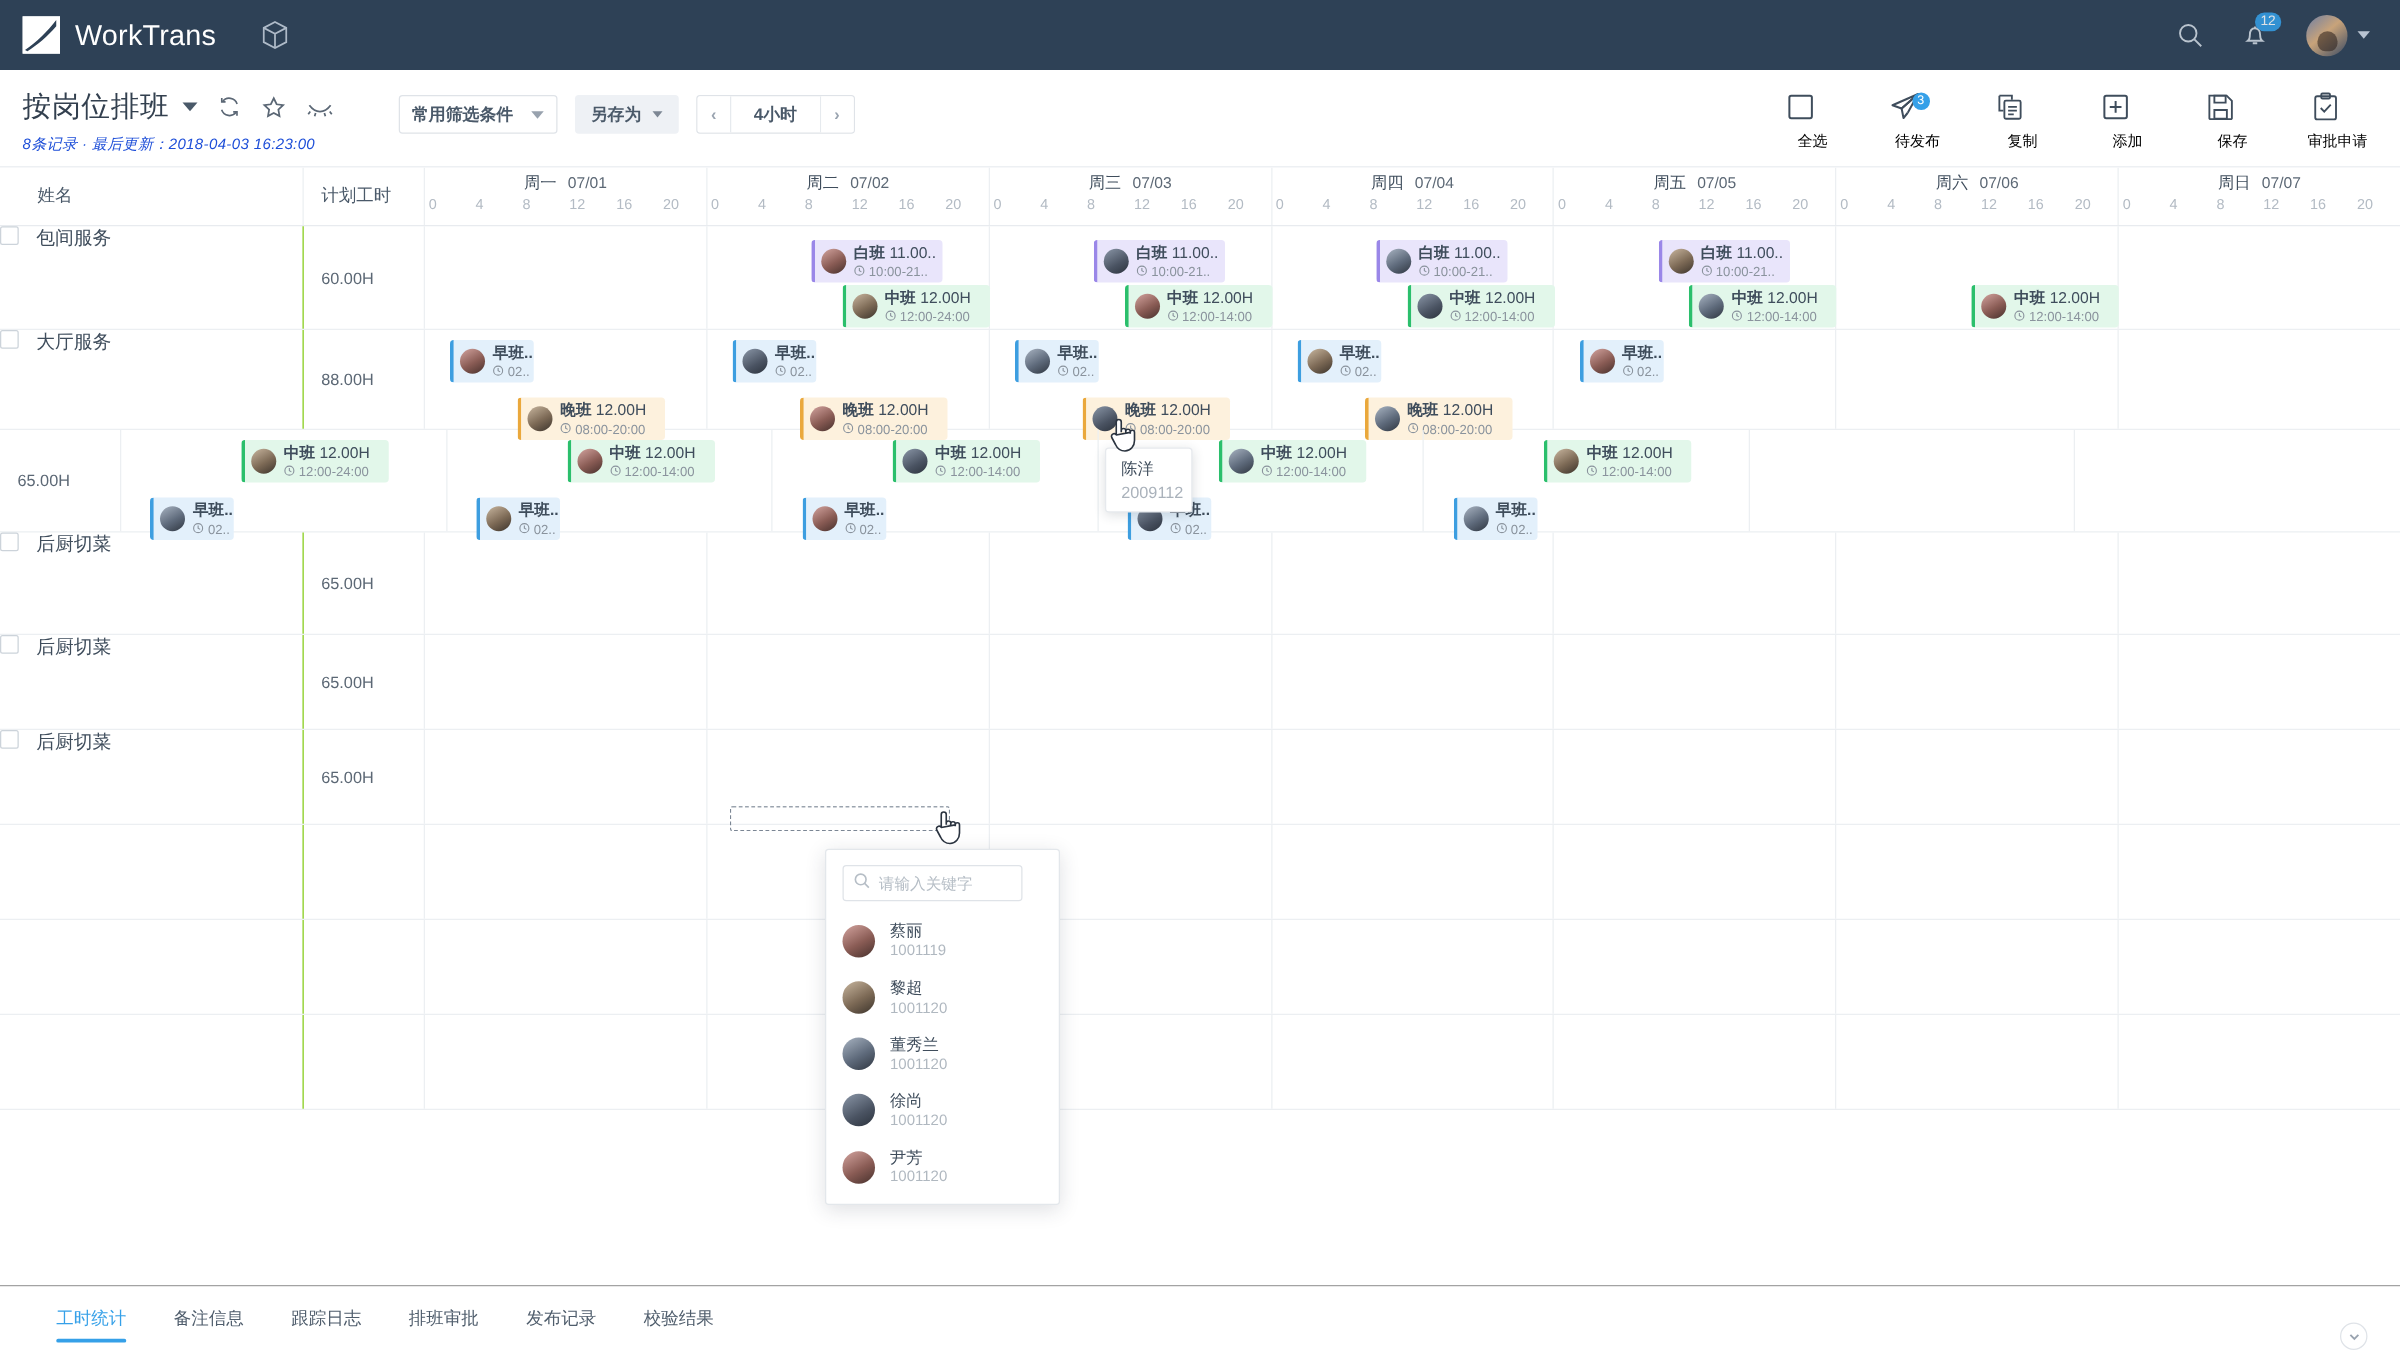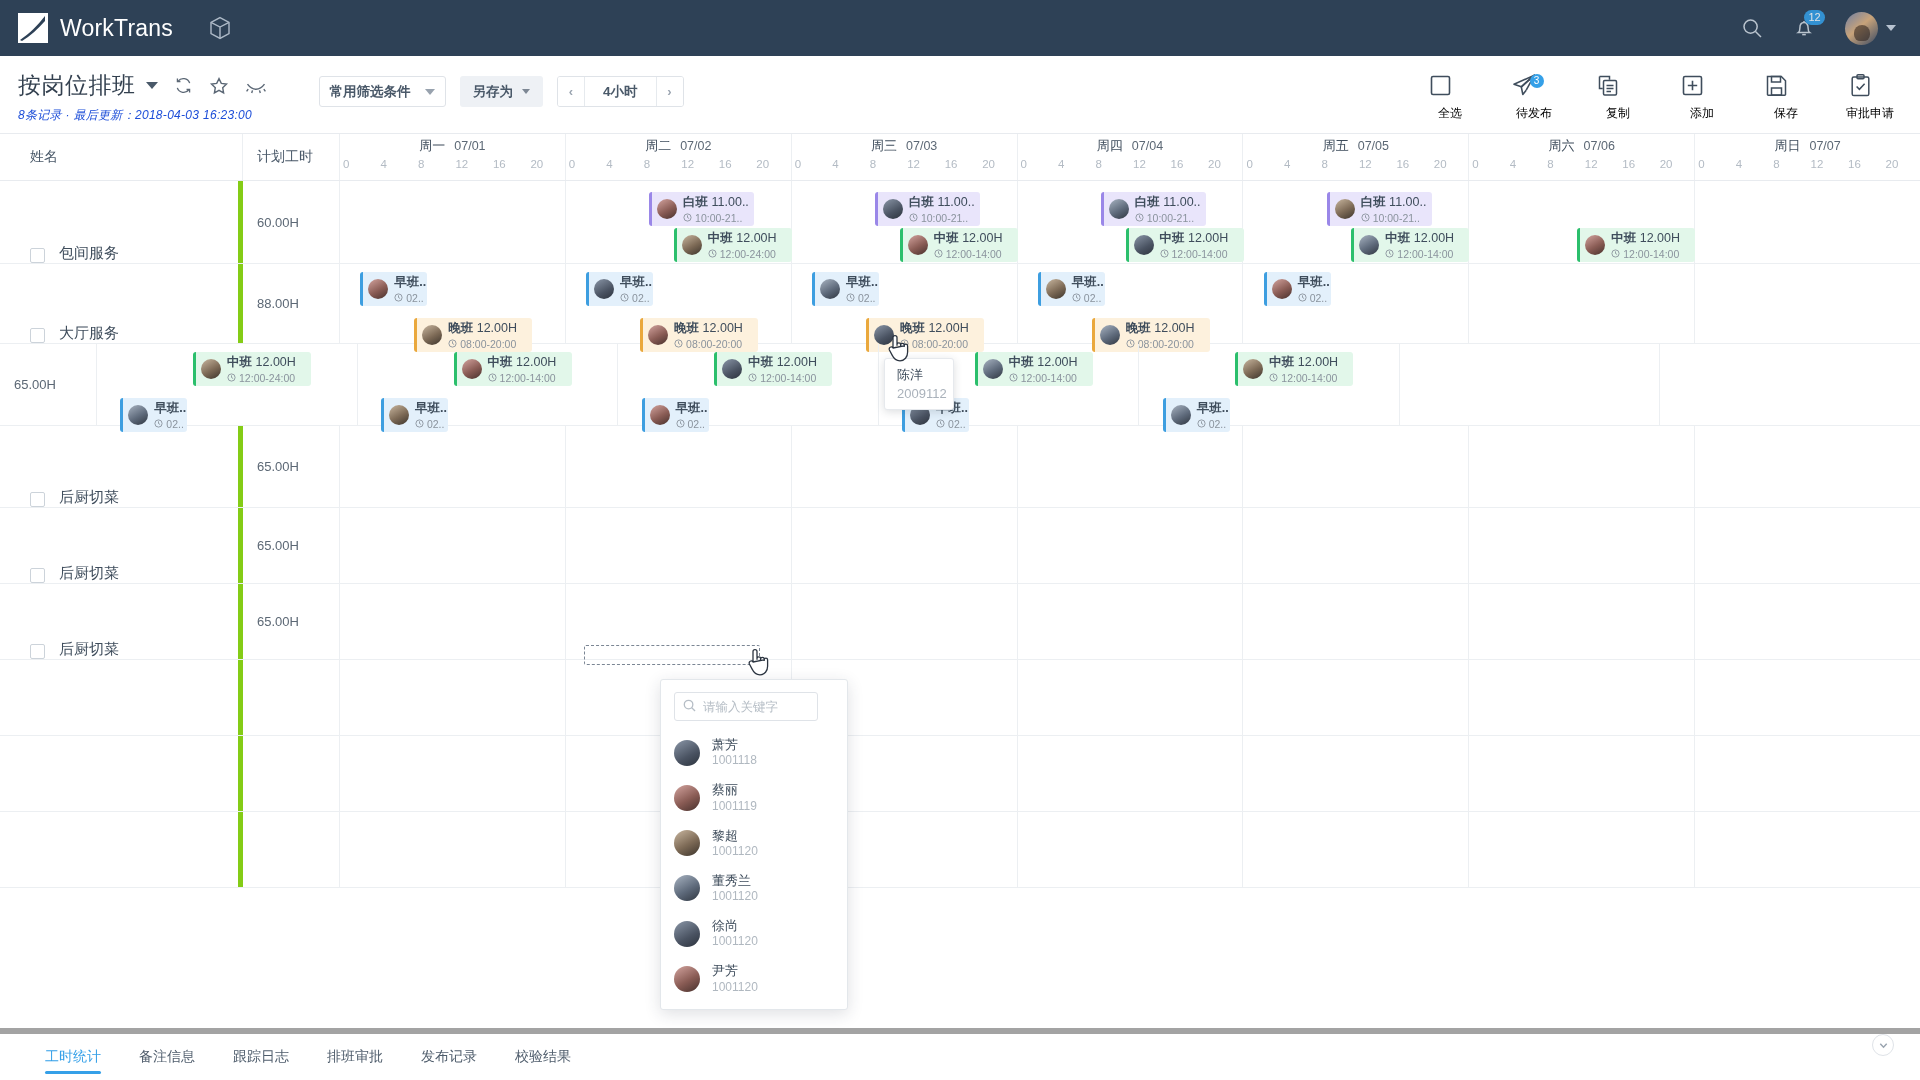--- a/index.html
+++ b/index.html
@@ -102,22 +102,22 @@
   .gh-day { flex: 1; border-right: 1px solid #eceff2; display: flex; flex-direction: column; }
   .gh-day:last-child { border-right: none; }
   .gh-dtitle { height: 25px; display: flex; align-items: center; justify-content: center; gap: 9px;
                font-size: 13px; color: #3f4d5c; }
   .gh-dtitle .dt-date { color: #5c6875; font-size: 12.5px; }
   .gh-ticks { height: 22px; display: flex; position: relative; }
   .gh-ticks span { flex: 1; font-size: 11.5px; color: #b3bbc4; padding-left: 3px; }
 
   .gbody { position: relative; }
   .grow { display: flex; border-bottom: 1px solid #eceff2; position: relative; }
-  .gr-name { width: 243px; flex: none; display: flex; align-items: flex-end; gap: 14px;
-             padding-left: 30px; border-right: 5px solid #84cc16; }
+  .gr-name { width: 243px; flex: none; display: flex; align-items: flex-start; gap: 14px;
+             border-right: 1px solid #84cc16; }
   .cbx { width: 15px; height: 15px; border: 1px solid #ccd3da; border-radius: 2px; background: #fff;
          flex: none; cursor: pointer; }
   .gr-nm { font-size: 15px; color: #3f4d5c; }
   .gr-hours { width: 97px; flex: none; display: flex; align-items: center; padding-left: 14px;
               font-size: 13px; color: #5c6875; border-right: 1px solid #eceff2; }
   .gr-days { flex: 1; display: flex; position: relative; }
   .gr-day { flex: 1; border-right: 1px solid #eceff2; position: relative; }
   .gr-day:last-child { border-right: none; }
 
   
@@ -173,21 +173,21 @@
   .picker-list::-webkit-scrollbar { width: 4px; }
   .picker-list::-webkit-scrollbar-thumb { background: #d7dde3; border-radius: 2px; }
   .pitem { display: flex; align-items: center; gap: 12px; padding: 7px 13px; cursor: pointer; }
   .pav { width: 26px; height: 26px; border-radius: 50%; flex: none; position: relative; overflow: hidden; }
   .pname { font-size: 13px; color: #3f4d5c; line-height: 1.25; }
   .pid { font-size: 12px; color: #b0b8c0; line-height: 1.25; }
 
   
   .bottom {
     position: absolute; left: 0; bottom: 0; width: 1920px; height: 52px; background: #fff;
-    border-top: 6px solid #a3a3a3; display: flex; align-items: flex-start; padding: 0 26px;
+    border-top: 1px solid #a3a3a3; display: flex; align-items: flex-end; padding: 0 26px;
   }
   .btabs { display: flex; gap: 0; height: 100%; align-items: center; }
   .btab {
     font-size: 14px; color: #4f5d6c; padding: 0 19px; height: 100%; display: flex; align-items: center;
     cursor: pointer; position: relative;
   }
   .btab.active { color: #35a0e8; }
   .btab.active::after {
     content: ''; position: absolute; left: 19px; right: 19px; bottom: 6px; height: 3px; background: #35a0e8;
     border-radius: 2px;
@@ -987,27 +987,20 @@
       <span>
         <svg width="13" height="13" viewBox="0 0 14 14" fill="none" stroke="#b6bec6" stroke-width="1.4">
           <circle cx="6" cy="6" r="4.6"></circle>
             <path d="M9.4 9.4 13 13"></path>
         </svg>
       </span>
       <input type="text" value="" placeholder="请输入关键字" style="">
     </div>
     <div class="picker-list" id="picker-list">
         <div class="pitem">
-          <div class="pav" style="background: linear-gradient(150deg, rgb(139, 151, 168) 0%, rgb(74, 83, 98) 60%, rgb(44, 51, 61) 100%);"></div>
-          <div>
-            <div class="pname">萧芳</div>
-            <div class="pid">1001118</div>
-          </div>
-        </div>
-        <div class="pitem">
           <div class="pav" style="background: linear-gradient(150deg, rgb(212, 165, 160) 0%, rgb(138, 92, 85) 55%, rgb(70, 48, 44) 100%);"></div>
           <div>
             <div class="pname">蔡丽</div>
             <div class="pid">1001119</div>
           </div>
         </div>
         <div class="pitem">
           <div class="pav" style="background: linear-gradient(150deg, rgb(201, 183, 160) 0%, rgb(125, 106, 86) 55%, rgb(59, 51, 43) 100%);"></div>
           <div>
             <div class="pname">黎超</div>

